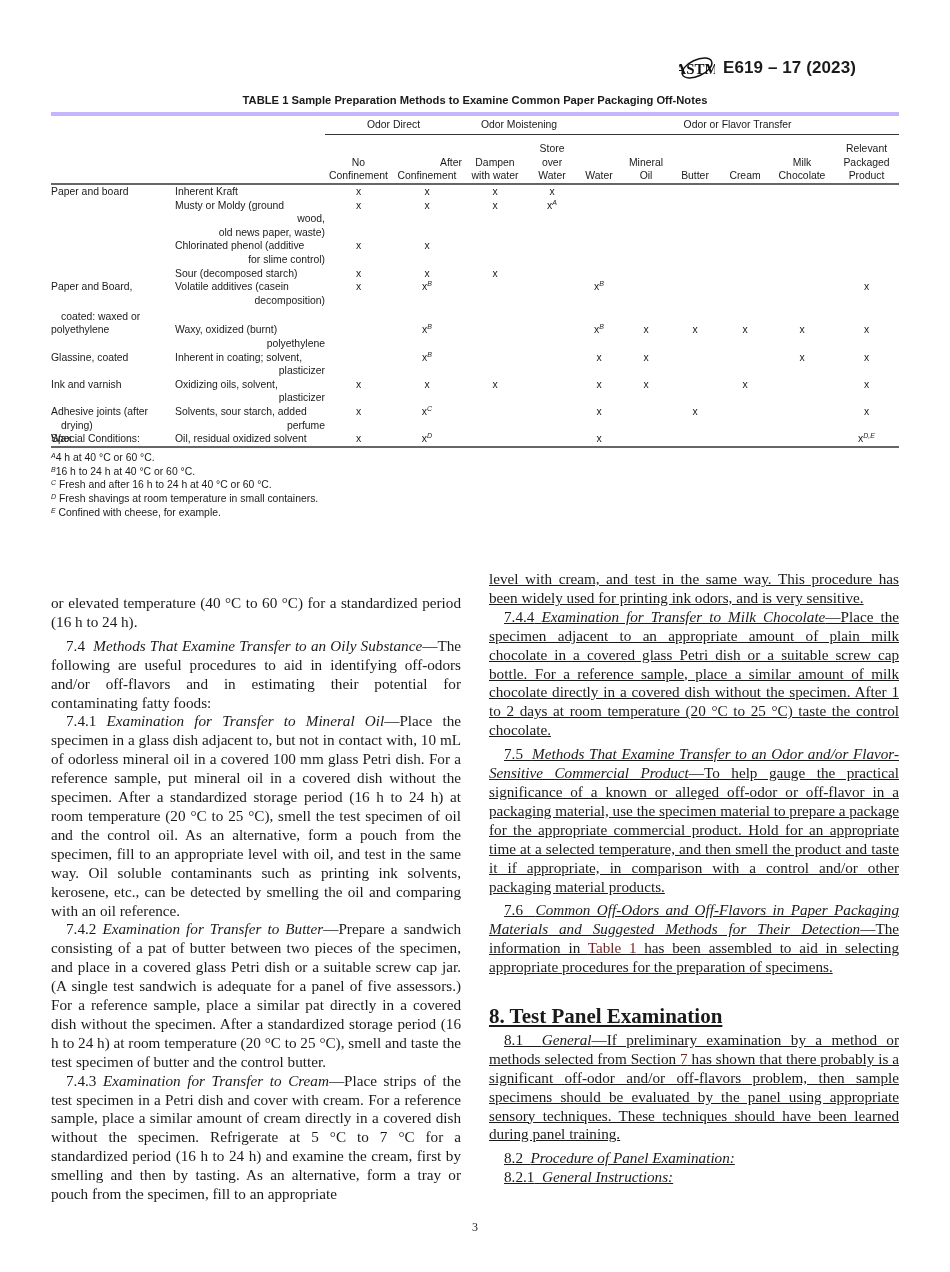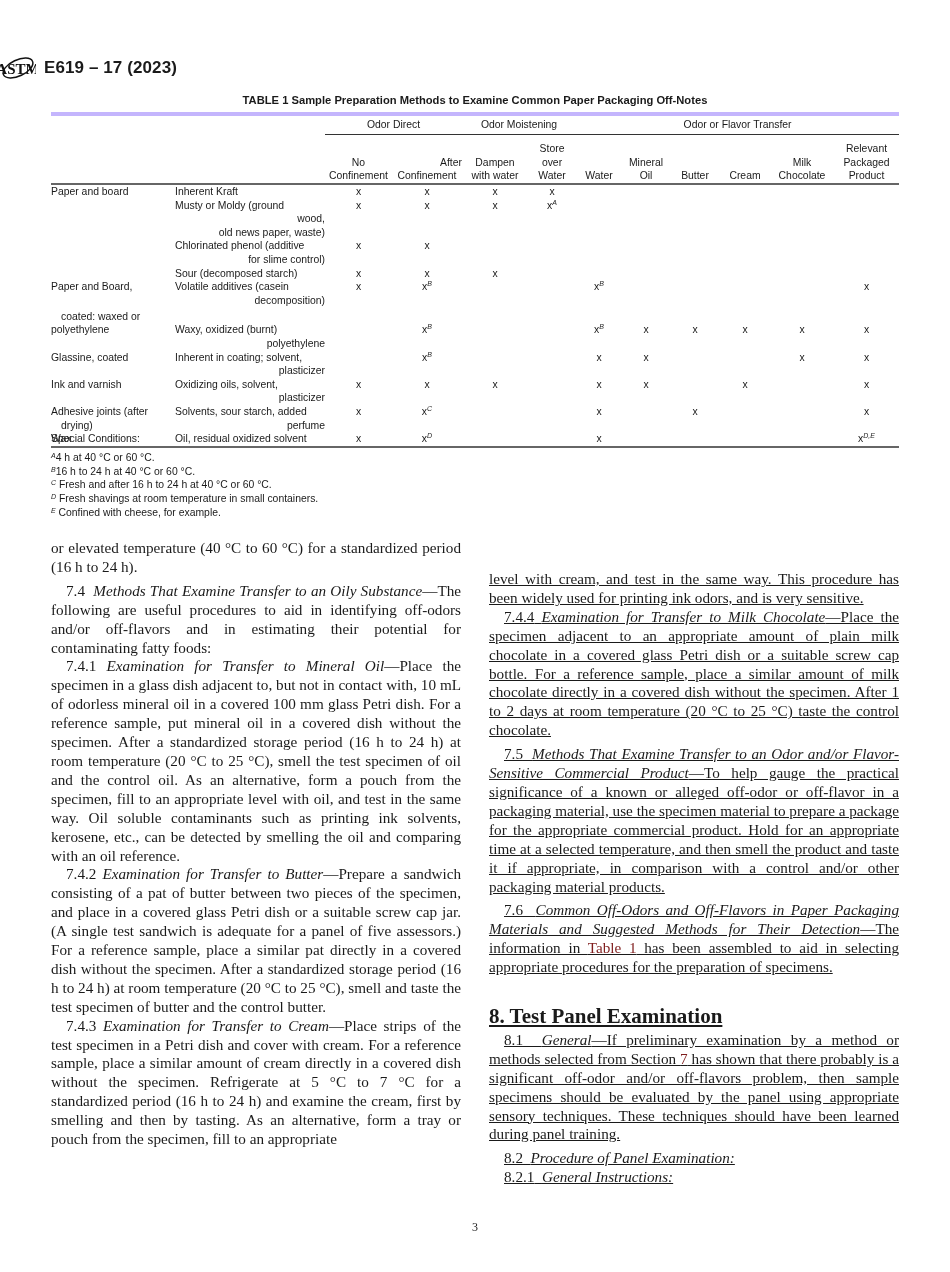--- a/index.html
+++ b/index.html
@@ -1,17 +1,17 @@
 <!DOCTYPE html>
 <html><head>
 <meta charset="utf-8">
 <style>
   html, body { margin: 0; padding: 0; background: #ffffff; }
   body { width: 950px; height: 1272px; position: relative; overflow: hidden; color: #1a1a1a; }
-  .page-header { position: absolute; top: 52px; left: 0; width: 856px; text-align: left; }
+  .page-header { position: absolute; top: 52px; left: 0; width: 856px; text-align: right; }
   .page-header .inner { display: inline-flex; align-items: center; gap: 8px; }
   .logo { width: 36px; height: 32px; }
   .doc-id { font-family: "Liberation Sans", sans-serif; font-weight: bold; font-size: 17px; letter-spacing: 0.1px; }
   .table-title { position: absolute; top: 94px; left: 0; width: 950px; text-align: center; font-family: "Liberation Sans", sans-serif; font-weight: bold; font-size: 11.2px; }
 
   .tbl-wrap { position: absolute; top: 112px; left: 51px; width: 848px; }
   table.t1 { width: 848px; border-collapse: collapse; font-family: "Liberation Sans", sans-serif; font-size: 10.4px; line-height: 13.6px; table-layout: fixed; }
   table.t1 th { font-weight: normal; text-align: center; vertical-align: bottom; padding: 0; }
   table.t1 td { padding: 0; vertical-align: top; }
   .top-rule { border-top: 4px solid #c4b5fd; }
@@ -23,21 +23,21 @@
   td.off .cont { display: block; padding-left: 10px; text-align: right; }
   td.mat .cont { display: block; padding-left: 10px; }
   td.x { text-align: center; }
   sup { font-size: 7px; font-style: italic; vertical-align: 4px; line-height: 0; }
   .bottom-rule td { border-bottom: 2px solid #666; }
   .special { position: absolute; top: 432px; left: 51px; font-family: "Liberation Sans", sans-serif; font-size: 10.4px; line-height: 13.6px; }
   .footnotes { position: absolute; top: 451px; left: 51px; font-family: "Liberation Sans", sans-serif; font-size: 10.4px; line-height: 13.7px; }
   .footnotes div sup { vertical-align: 3px; }
 
   .col { position: absolute; font-family: "Liberation Serif", serif; font-size: 15.2px; line-height: 18.9px; text-align: justify; width: 410px; }
-  .col.left { left: 51px; top: 539px; }
+  .col.left { left: 51px; top: 594px; }
   .col.right { left: 489px; top: 570px; text-decoration: underline; }
   .col p { margin: 0; }
   .col p.ind { text-indent: 15px; }
   .col p.gap { margin-top: 5px; }
   .col i { font-style: italic; }
   .col .link { color: #7f1d1d; }
   .col h3 { font-family: "Liberation Serif", serif; font-weight: bold; font-size: 21px; margin: 30px 0 5px 0; }
   .page-num { position: absolute; top: 1220px; left: 0; width: 950px; text-align: center; font-family: "Liberation Serif", serif; font-size: 12px; }
 </style>
 </head>

